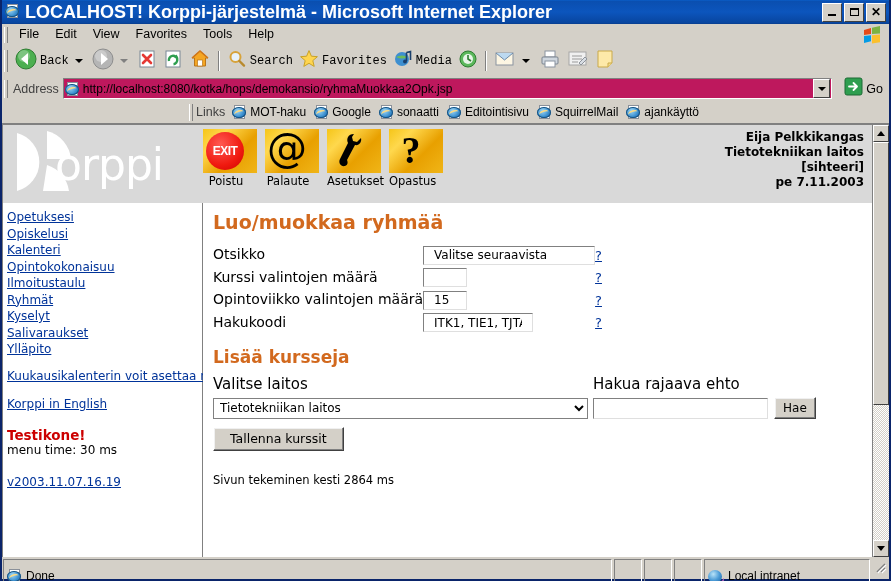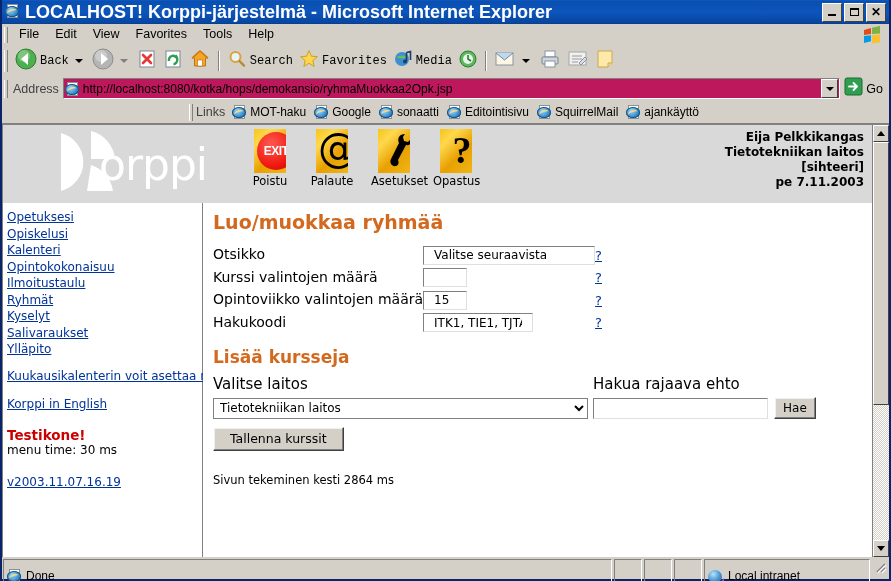--- a/index.html
+++ b/index.html
@@ -126,21 +126,21 @@
     border-right-color: #404040; border-bottom-color: #404040;
     display: flex; align-items: center; justify-content: center;
     flex: 0 0 17px;
   }
   .addr-drop .car {
     width: 0; height: 0; border-left: 4px solid transparent;
     border-right: 4px solid transparent; border-top: 4px solid #000;
   }
   .go-btn {
     display: flex; align-items: center; gap: 3px;
-    padding: 0 6px 0 4px; height: 22px;
+    padding: 0 6px 0 12px; height: 22px;
   }
   .go-label { font-size: 12.5px; color: #000; }
 
   
   #linksbar {
     height: 23px; background: #d4d0c8;
     display: flex; align-items: center;
     flex: 0 0 23px;
     border-bottom: 1px solid #808080;
     justify-content: center;
@@ -192,42 +192,42 @@
   #pagearea {
     flex: 1 1 auto; min-width: 0;
     display: flex; flex-direction: column;
     background: #fff; overflow: hidden;
   }
 
   
   #korppi-header {
     height: 78px; background: #d9d9d9;
     display: flex; align-items: stretch;
-    flex: 0 0 78px; position: relative; padding-left: 44px;
+    flex: 0 0 78px; position: relative;
   }
   #logo {
     width: 200px; flex: 0 0 200px;
     display: flex; align-items: center;
     padding-left: 8px; position: relative;
   }
   #logo .logo-text {
     font-size: 44px; font-weight: 400; color: #ffffff;
     font-family: "DejaVu Sans", sans-serif;
     letter-spacing: -1px; line-height: 1;
     position: relative; z-index: 2; margin-left: 44px;
     margin-top: 2px;
   }
   #logo .kmark {
     position: absolute; left: 10px; top: 4px;
     width: 62px; height: 66px; z-index: 1;
   }
   .hdr-icons { display: flex; align-items: flex-start; gap: 16px; padding-top: 4px; }
   .hdr-icon { width: 46px; text-align: center; }
   .hdr-icon .box {
-    width: 32px; height: 44px; margin: 0 auto;
+    width: 54px; height: 44px; margin: 0 auto;
     background: linear-gradient(135deg, #f5c518 0%, #ffd84d 25%, #e8a000 60%, #f0b518 100%);
     position: relative; overflow: hidden;
   }
   .hdr-icon .cap { font-size: 11.5px; color: #000; margin-top: 1px; white-space: nowrap;
     font-family: "DejaVu Sans", sans-serif; }
   .exitdot {
     position: absolute; left: 3px; top: 3px; width: 38px; height: 38px;
     border-radius: 50%;
     background: radial-gradient(circle at 38% 32%, #ff5a52 0%, #f01a10 60%, #c00 100%);
     display: flex; align-items: center; justify-content: center;

